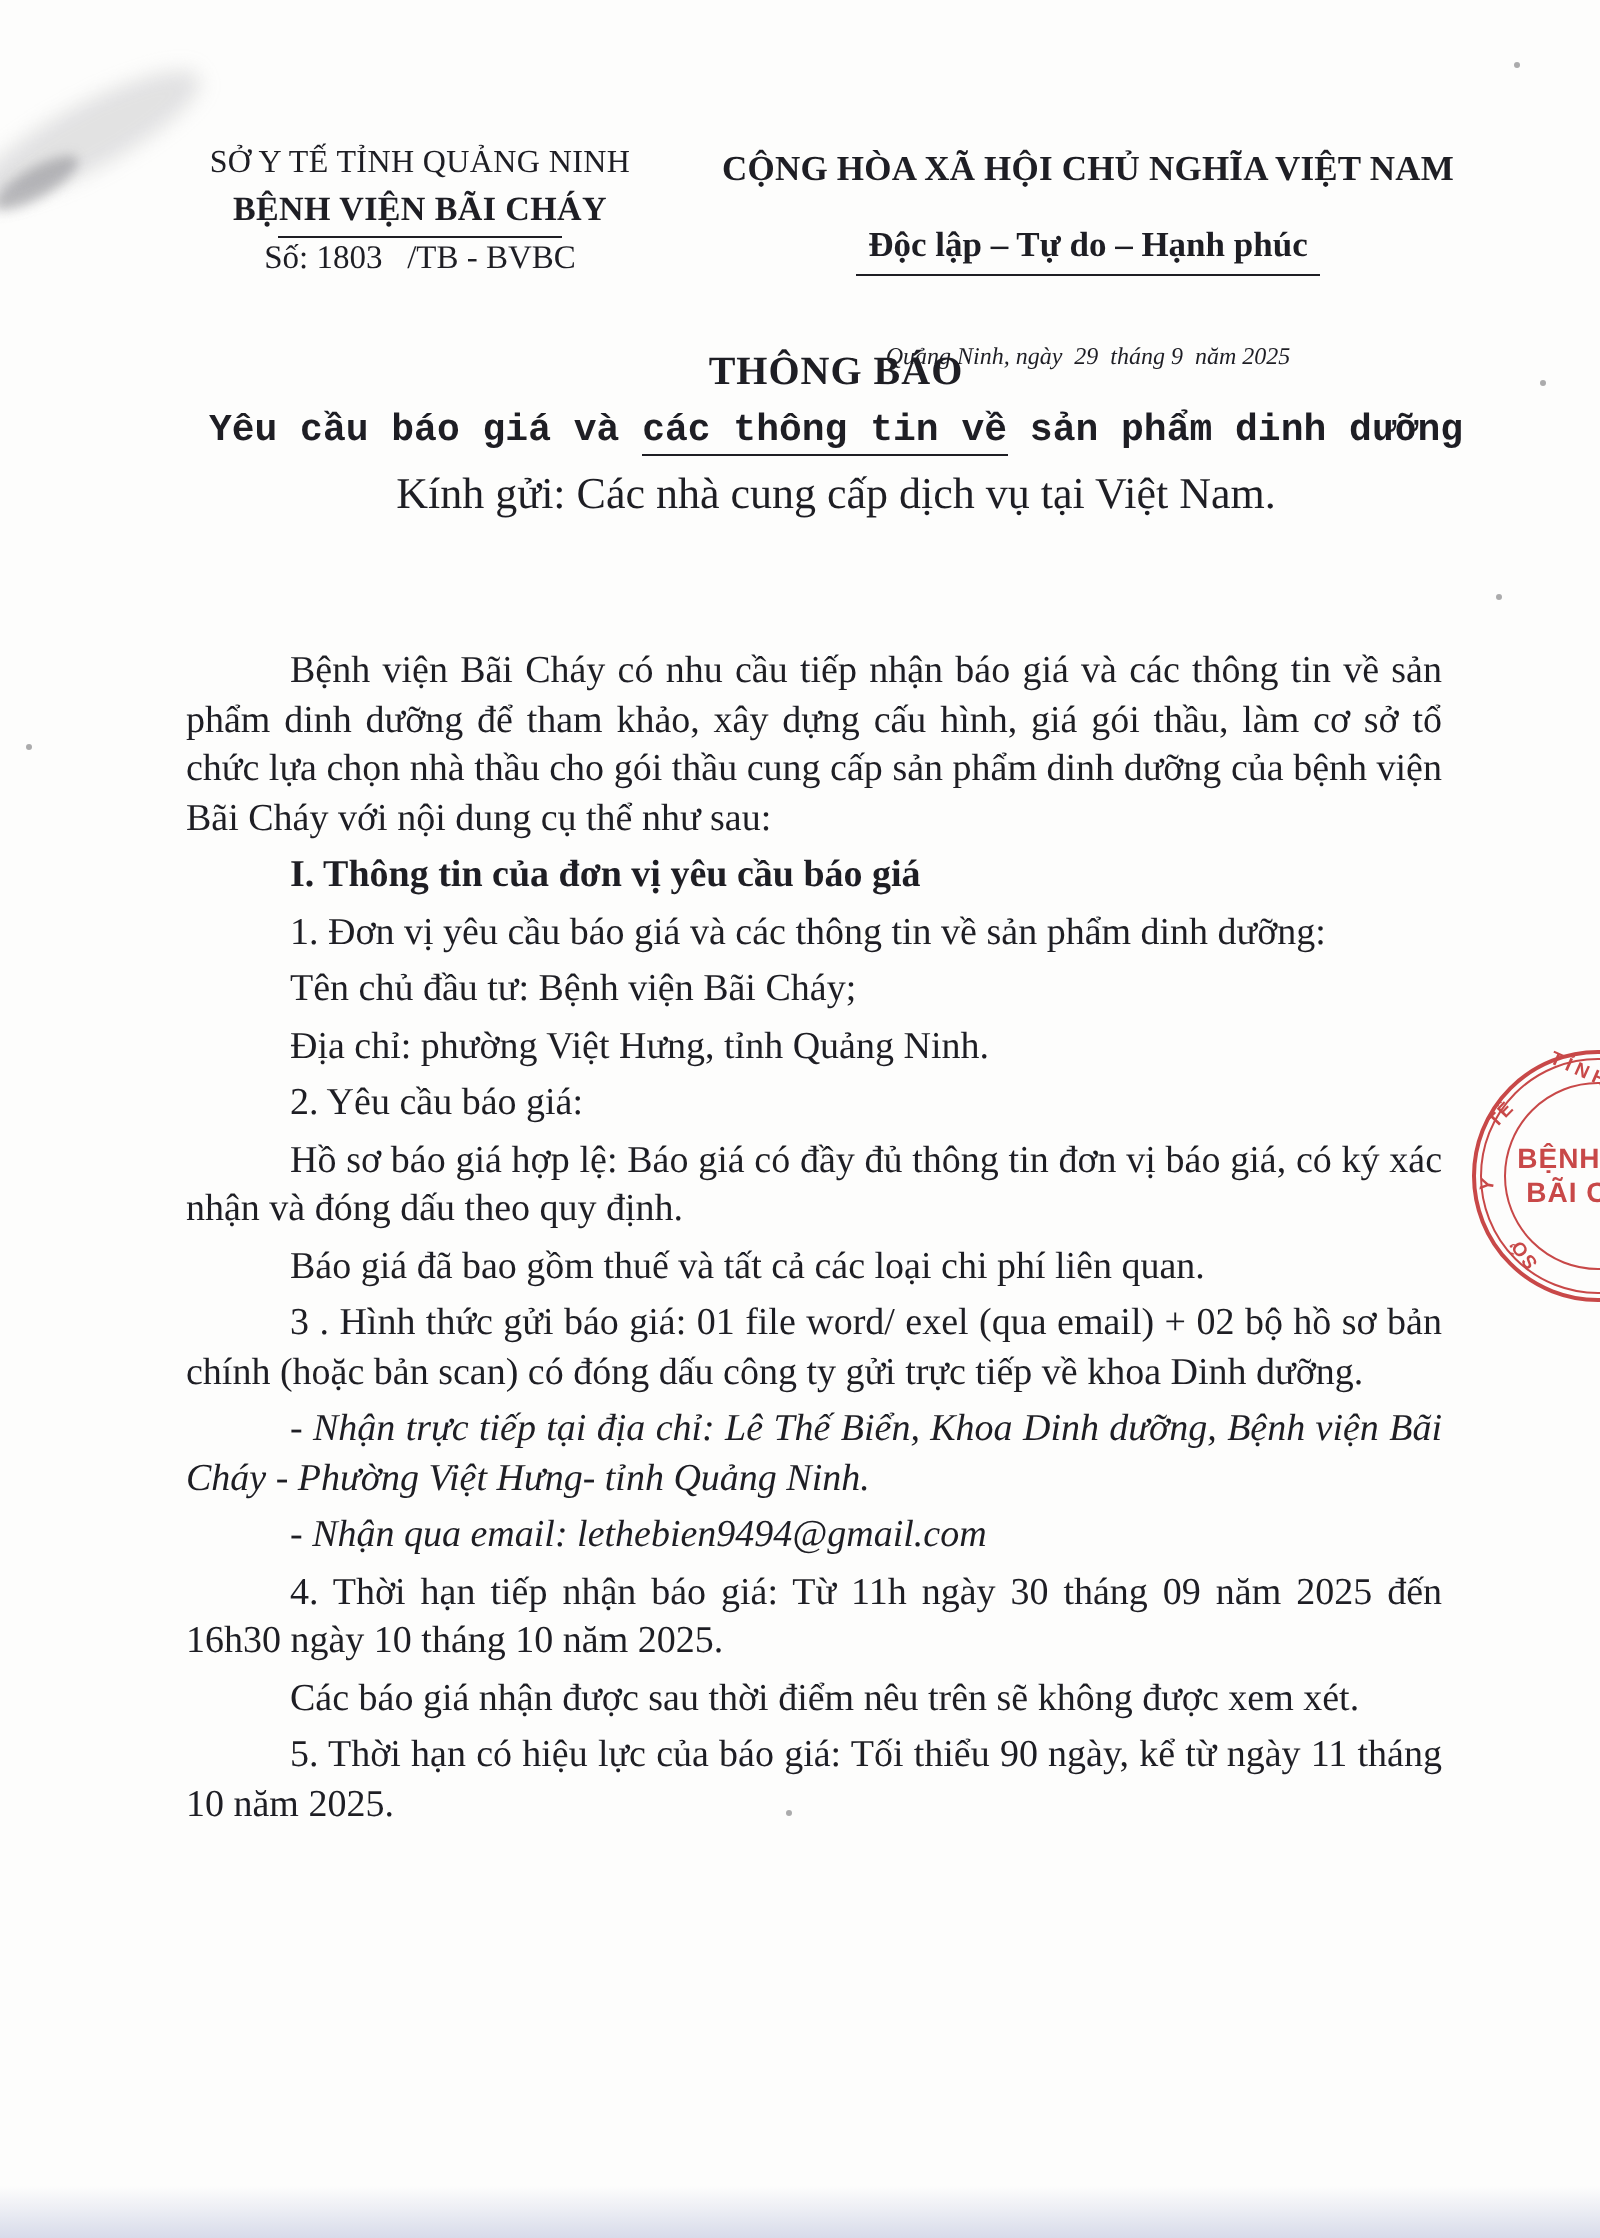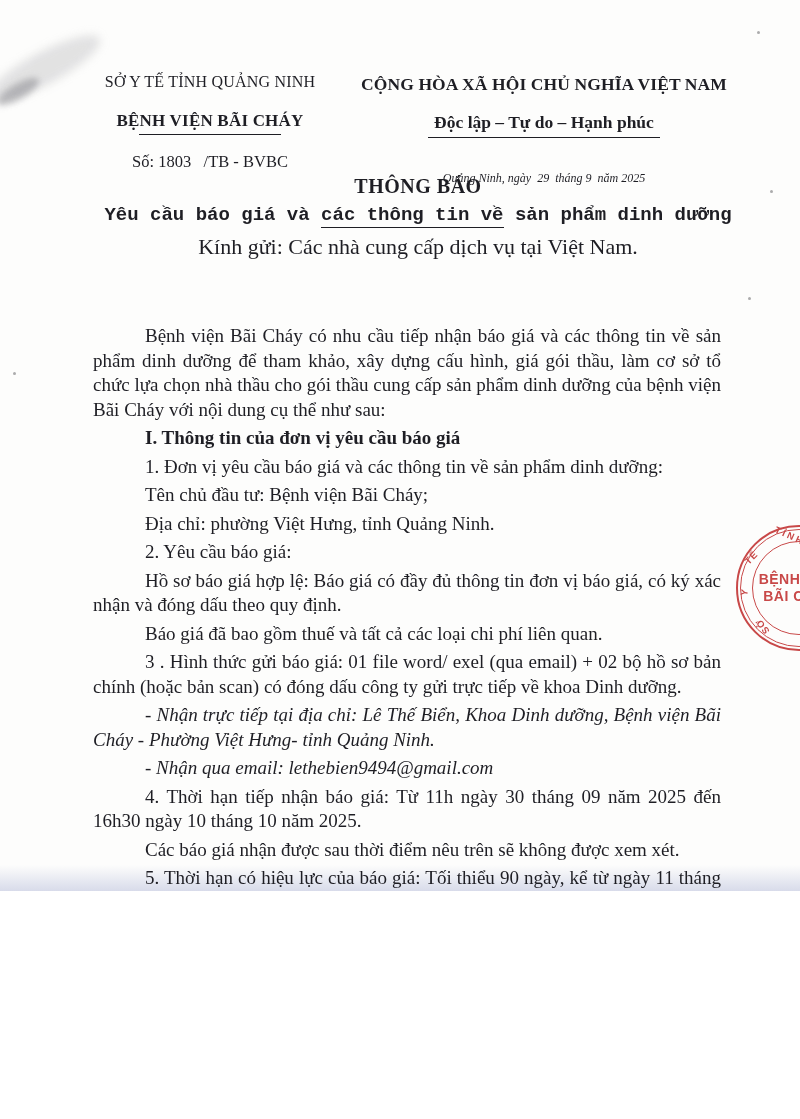--- a/index.html
+++ b/index.html
@@ -1,34 +1,34 @@
 <!DOCTYPE html>
 <html><head>
 <meta charset="utf-8">
 <style>
   html,body{margin:0;padding:0;}
   .page{
     position:relative;
-    width:800px;height:891px;
+    width:800px;height:1119px;
     background:#fdfdfc;
     overflow:hidden;
     font-family:"Liberation Serif","DejaVu Serif",serif;
     color:#1e1e24;
   }
   
   .hdr-left{
     position:absolute;left:88px;top:72px;width:244px;
     text-align:center;line-height:1.25;
   }
   .hdr-left .dept{font-size:16px;letter-spacing:.2px;}
-  .hdr-left .org{font-size:17px;font-weight:bold;margin-top:18px;letter-spacing:.2px;}
+  .hdr-left .org{font-size:17px;font-weight:bold;margin-top:2px;letter-spacing:.2px;}
   .rule{height:0;border-bottom:1.6px solid #1e1e24;margin:3px auto 0 auto;}
   .rule.left-rule{width:142px;}
   .rule.right-rule{width:232px;}
-  .doc-number{font-size:16.5px;margin-top:17px;white-space:pre;}
+  .doc-number{font-size:16.5px;white-space:pre;}
   .hdr-right{
     position:absolute;left:348px;top:74px;width:392px;
     text-align:center;line-height:1.25;
   }
   .hdr-right .motto1{font-size:17.5px;font-weight:bold;letter-spacing:.1px;}
   .hdr-right .motto2{font-size:17.5px;font-weight:bold;margin-top:16px;}
   .dateline{font-size:12px;font-style:italic;margin-top:33px;white-space:pre;}
   
   .title-area{position:absolute;left:104px;top:175px;width:628px;text-align:center;}
   .doc-title{font-size:20px;font-weight:bold;letter-spacing:.5px;}

